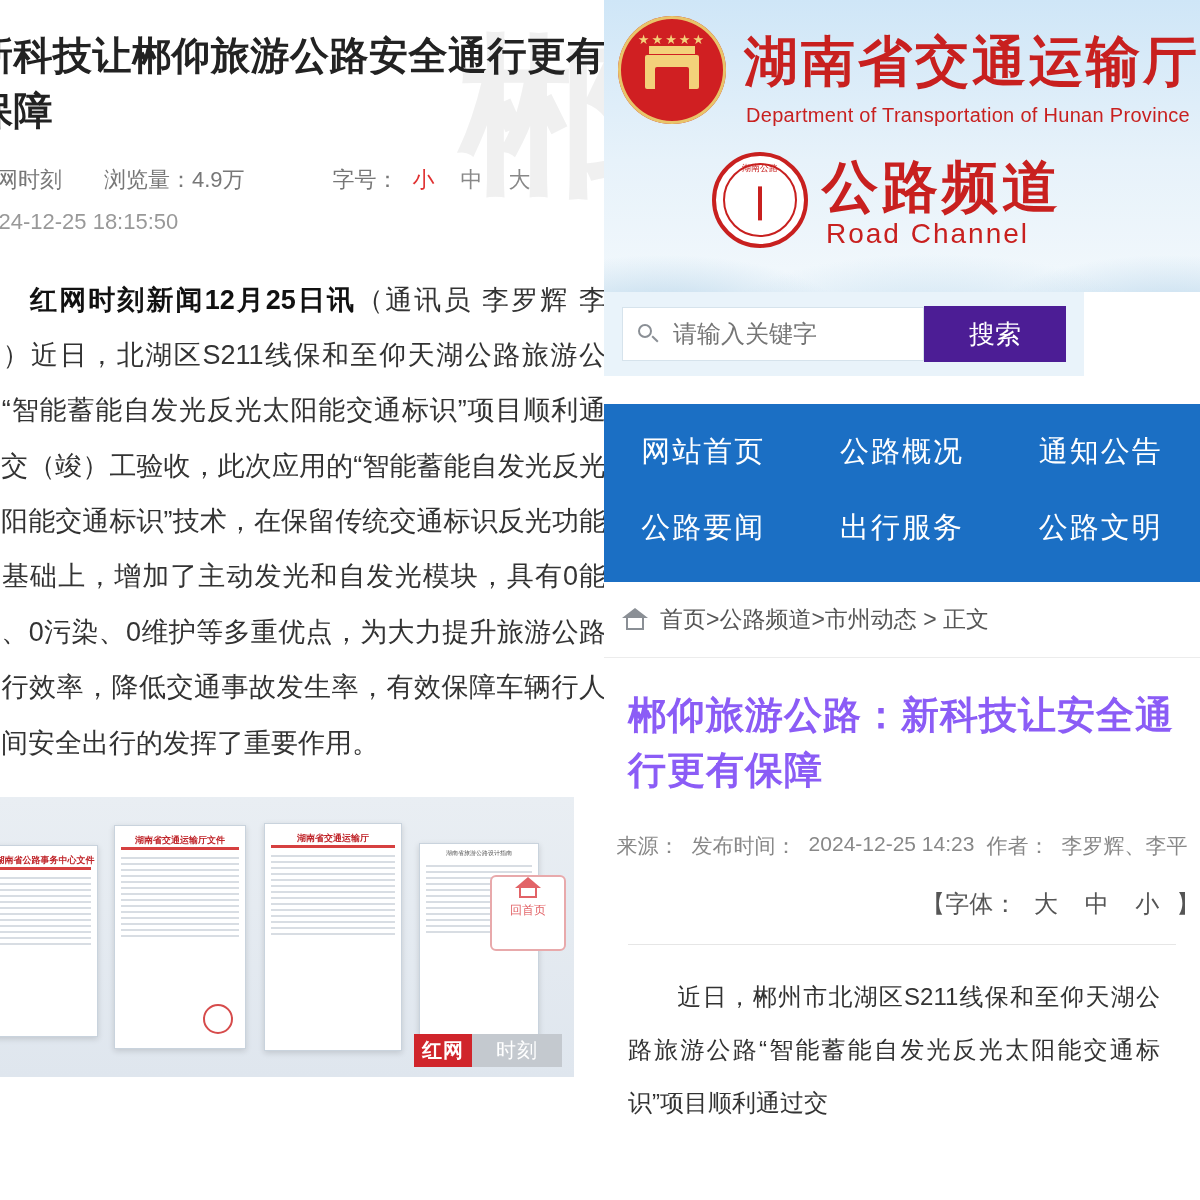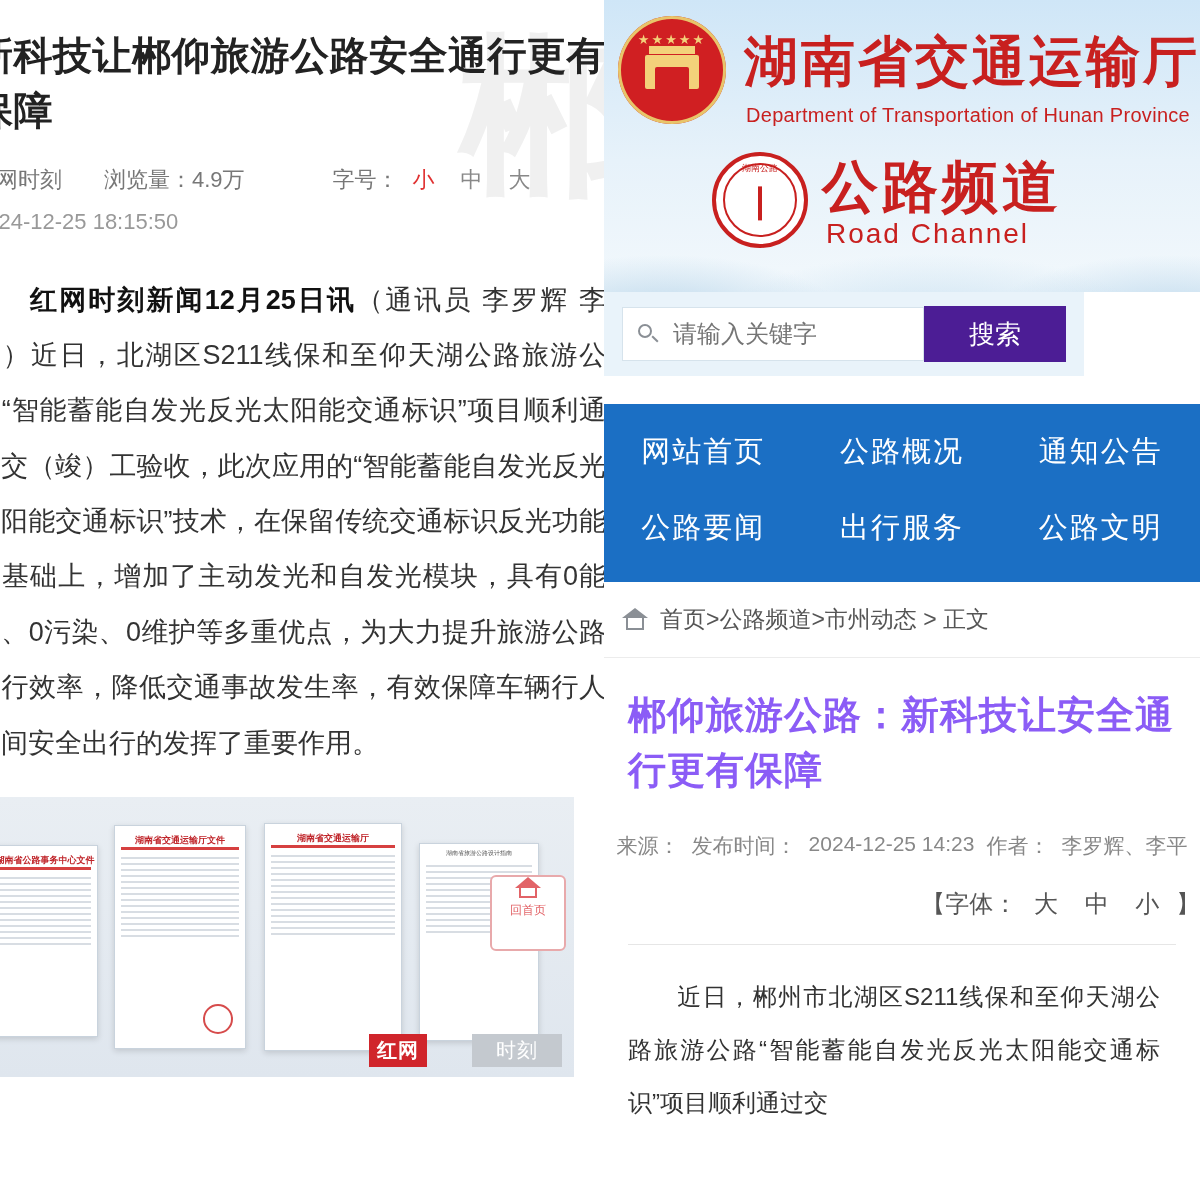--- a/index.html
+++ b/index.html
@@ -155,21 +155,20 @@
   .doc2 { left: 140px; top: 28px; width: 130px; height: 222px; }
   .doc3 { left: 290px; top: 26px; width: 136px; height: 226px; }
   .doc4 { left: 445px; top: 46px; width: 118px; height: 196px; }
 
   .hongwang-logo {
     position: absolute;
     right: 12px;
     bottom: 10px;
     display: flex;
     align-items: center;
-    gap: 45px;
   }
   .hongwang-logo .hw {
     background: #d0252b;
     color: #fff;
     font-size: 20px;
     font-weight: bold;
     padding: 3px 8px;
     letter-spacing: 1px;
   }
   .hongwang-logo .sk {

